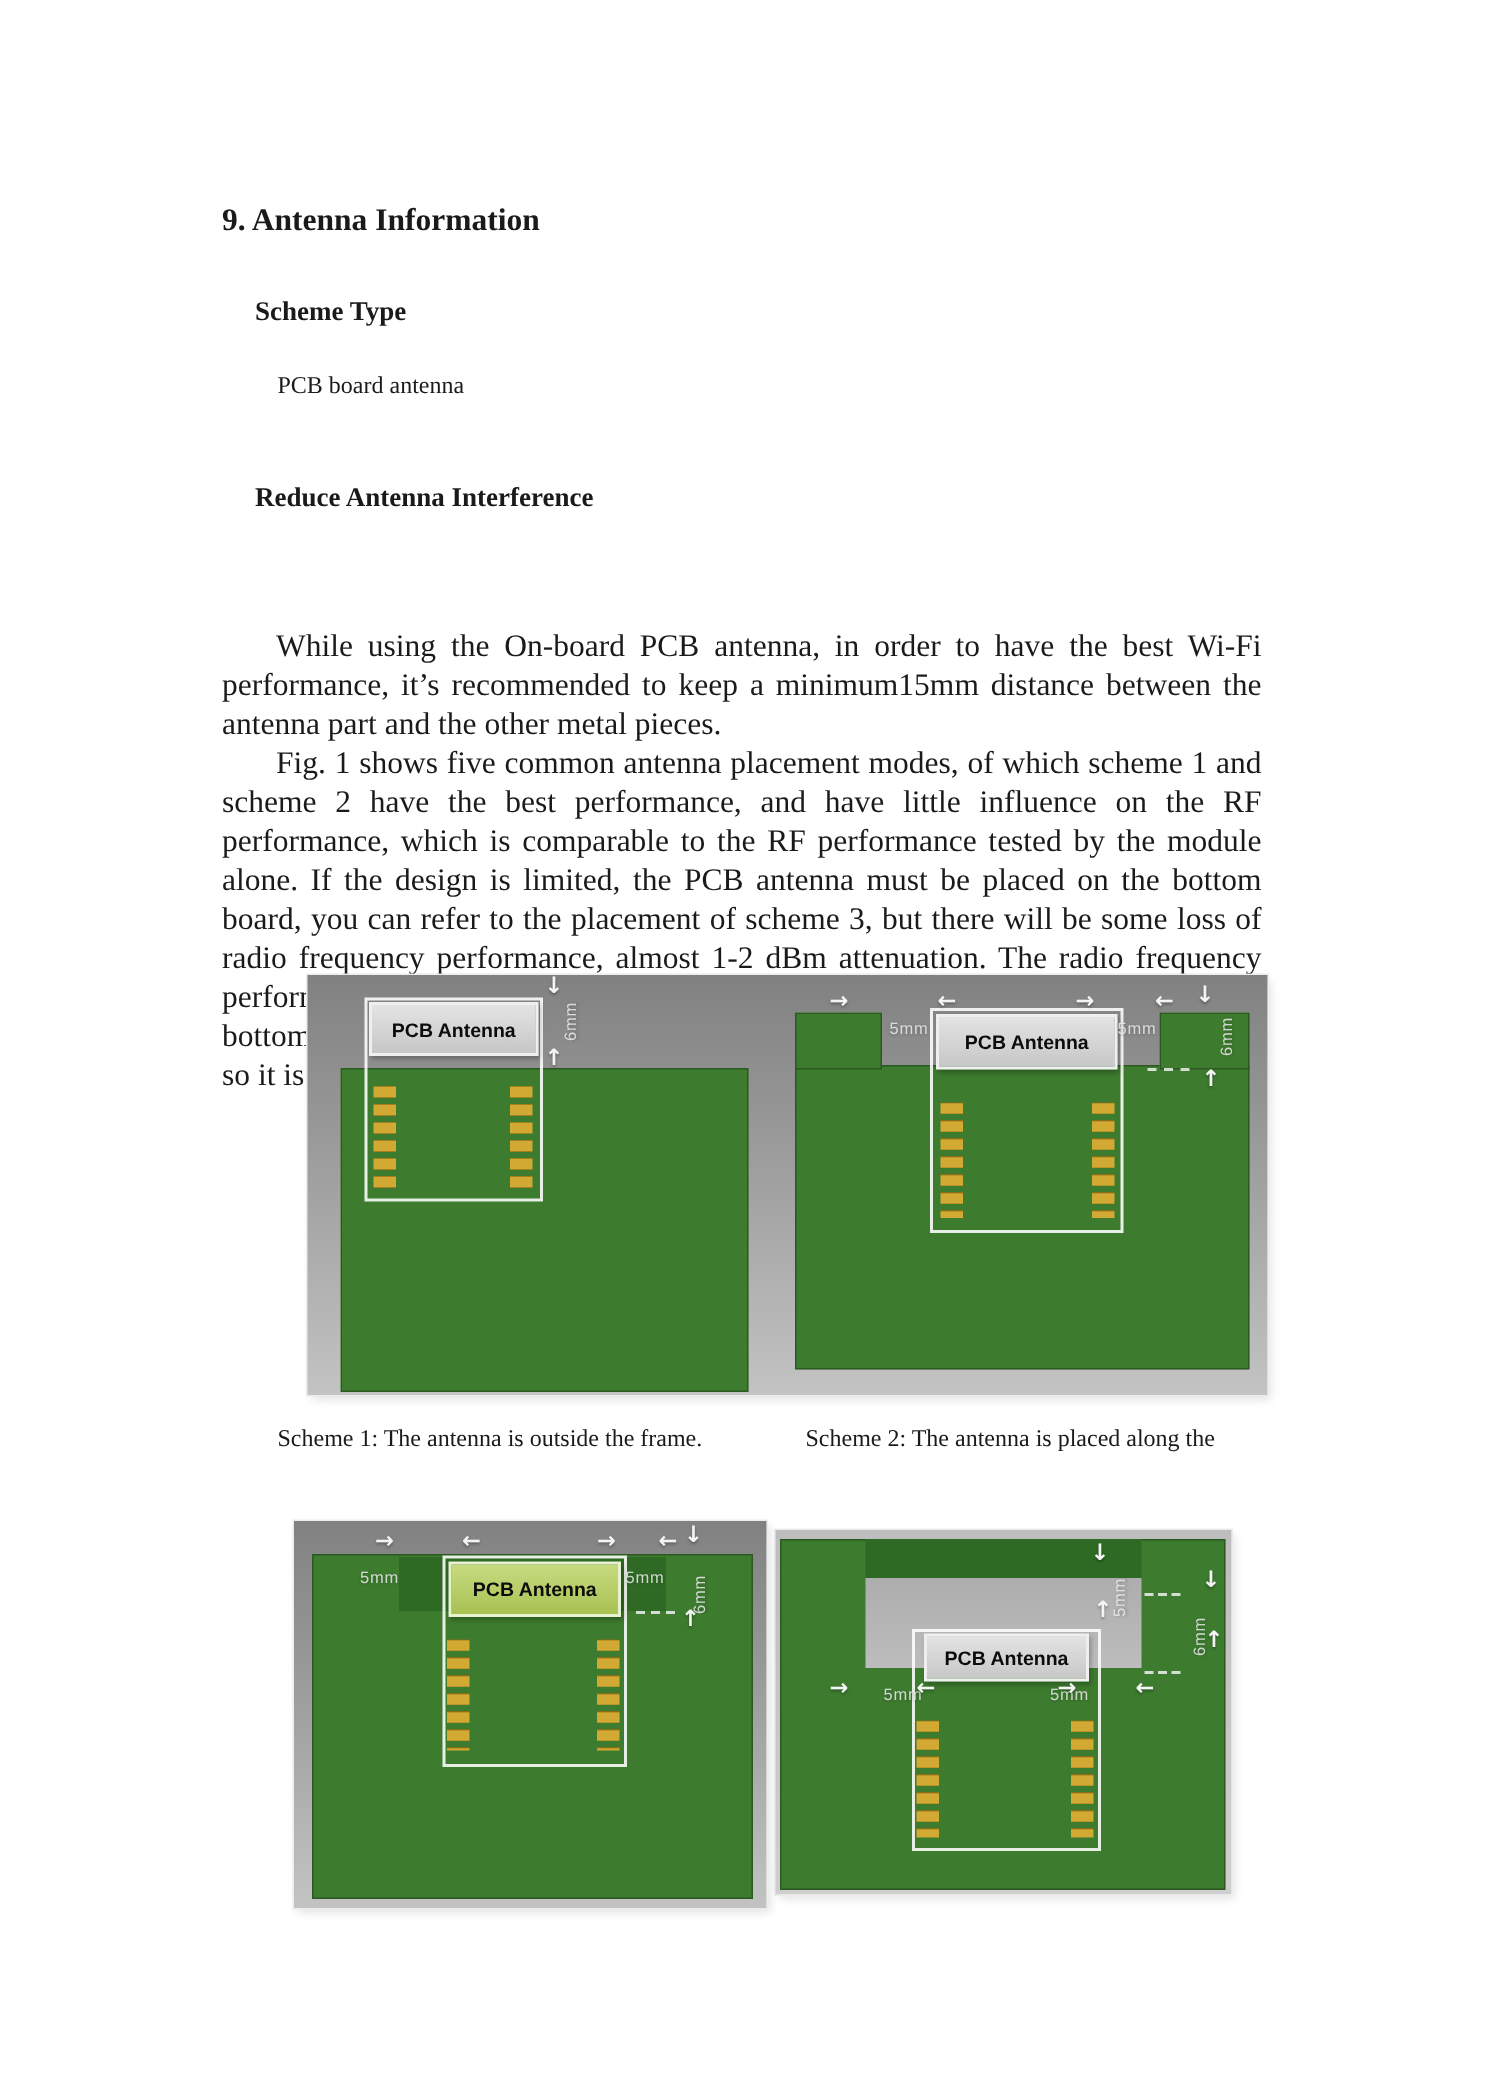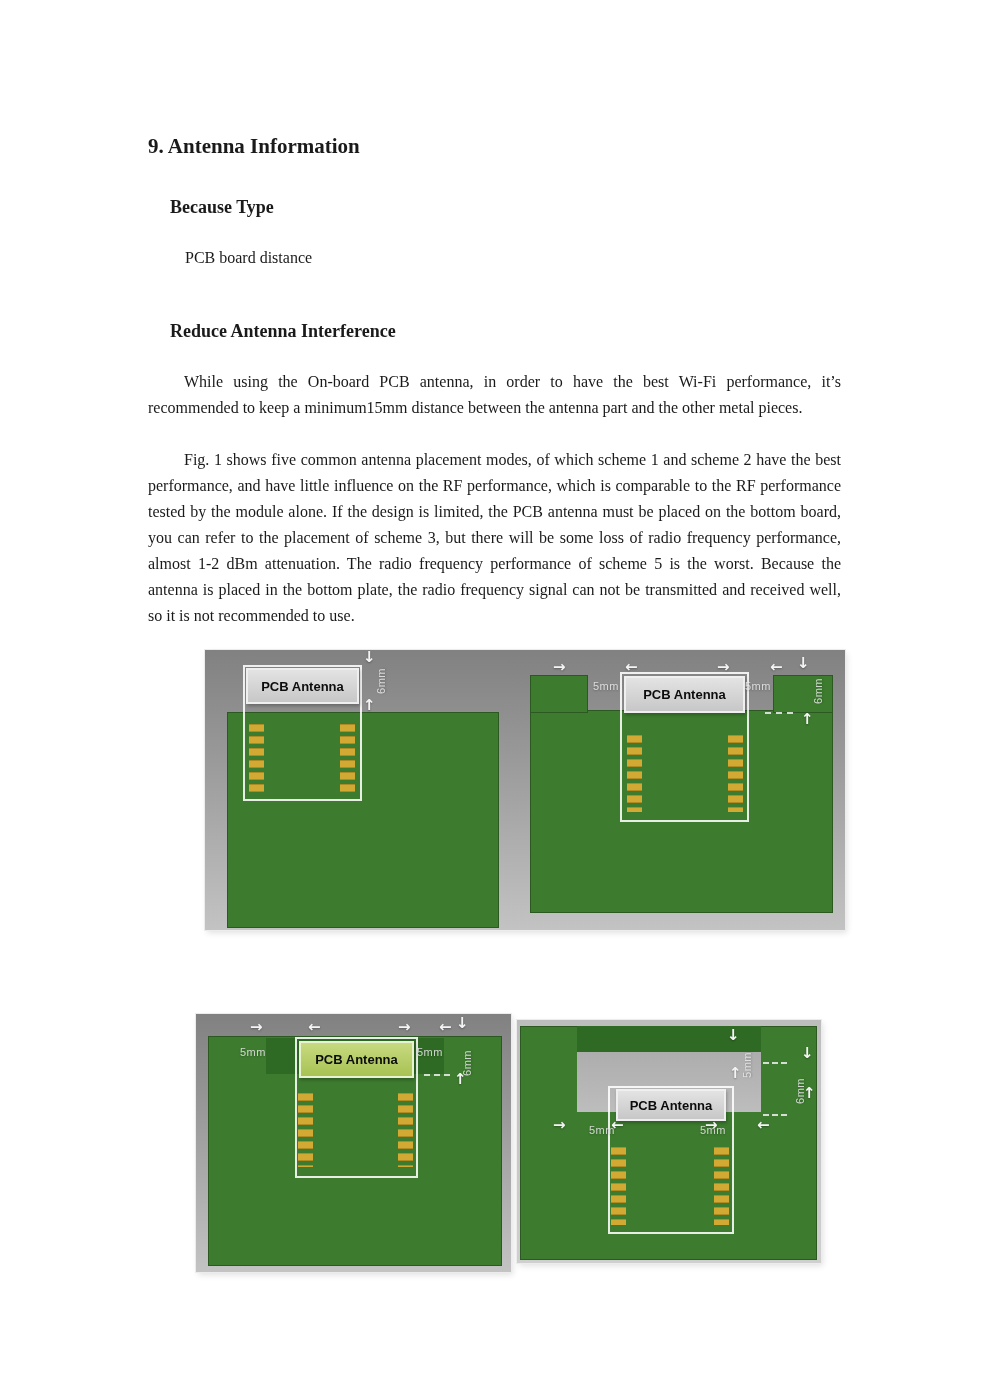--- a/index.html
+++ b/index.html
@@ -3,22 +3,22 @@
 <meta charset="utf-8">
 <style>
   html,body{margin:0;padding:0;}
   body{width:990px;height:1400px;background:#ffffff;position:relative;
        font-family:"Liberation Serif",serif;color:#1a1a1a;}
   .page{position:absolute;inset:0;overflow:hidden;}
 
   .h1{position:absolute;left:148px;top:134px;font-size:21px;font-weight:bold;}
   .h2{position:absolute;font-size:18px;font-weight:bold;}
   .lead{position:absolute;left:185px;top:249px;font-size:16px;}
-  .para{position:absolute;left:148px;width:693px;font-size:16px;line-height:26px;
-        text-align:justify;text-indent:36px;}
+  .para{position:absolute;left:148px;width:693px;font-size:21px;line-height:26px;
+        text-align:justify;text-indent:36px;margin-top:48px;}
 
   .cap{position:absolute;font-size:16px;line-height:27px;}
 
   .fig{position:absolute;box-shadow:0 0 0 1px #ececec, 2px 3px 6px rgba(0,0,0,0.12);}
   .photo-gray{background:linear-gradient(180deg,#818181 0%,#979797 35%,#c3c3c3 100%);}
   .board{position:absolute;background:#3d7b2f;box-shadow:inset 0 0 0 1px rgba(0,0,0,0.28);}
   .keepout{position:absolute;background:#2e6a23;}
   .cutout{position:absolute;background:linear-gradient(180deg,#adadad,#bdbdbd);}
   .module{position:absolute;border:2px solid rgba(255,255,255,0.88);}
   .antlabel{position:absolute;border:2px solid #efefef;
@@ -36,23 +36,23 @@
          font-size:15px;color:#f4f4f4;text-shadow:0 1px 2px rgba(0,0,0,0.3);line-height:1;}
   .dash{position:absolute;border-top:2px dashed rgba(240,240,240,0.85);}
 </style>
 </head>
 <body>
 
 <div class="page">
 
   <div class="h1">9. Antenna Information</div>
 
-  <div class="h2" style="left:170px;top:197px;">Because Type</div>
+  <div class="h2" style="left:170px;top:197px;">Scheme Type</div>
 
-  <div class="lead">PCB board distance</div>
+  <div class="lead">PCB board antenna</div>
 
   <div class="h2" style="left:170px;top:321px;">Reduce Antenna Interference</div>
 
   <div class="para" style="top:369px;">While using the On-board PCB antenna, in order to have the best Wi-Fi performance, it’s recommended to keep a minimum15mm distance between the antenna part and the other metal pieces.</div>
 
   <div class="para" style="top:447px;">Fig. 1 shows five common antenna placement modes, of which scheme 1 and scheme 2 have the best performance, and have little influence on the RF performance, which is comparable to the RF performance tested by the module alone. If the design is limited, the PCB antenna must be placed on the bottom board, you can refer to the placement of scheme 3, but there will be some loss of radio frequency performance, almost 1-2 dBm attenuation. The radio frequency performance of scheme 5 is the worst. Because the antenna is placed in the bottom plate, the radio frequency signal can not be transmitted and received well, so it is not recommended to use.</div>
 
   <div class="fig photo-gray" style="left:205px;top:650px;width:640px;height:280px;">
 
     <div>
@@ -84,21 +84,23 @@
       <span class="arrow" style="left:348px;top:10px;">→</span>
       <span class="arrow" style="left:420px;top:10px;">←</span>
       <span class="arrow" style="left:512px;top:10px;">→</span>
       <span class="arrow" style="left:565px;top:10px;">←</span>
       <span class="arrow" style="left:592px;top:6px;">↓</span>
       <div class="dash" style="left:560px;top:62px;width:28px;"></div>
       <span class="arrow" style="left:596px;top:62px;">↑</span>
     </div>
   </div>
 
+  <div class="cap" style="left:185px;top:946px;width:330px;">Scheme 1: The antenna is outside the frame.</div>
   <div class="cap" style="left:537px;top:946px;width:312px;">
+    <div>Scheme 2: The antenna is placed along the</div>
   </div>
 
   <div class="fig photo-gray" style="left:196px;top:1014px;width:315px;height:258px;">
     <div class="board" style="left:12px;top:22px;width:294px;height:230px;"></div>
     <div class="keepout" style="left:70px;top:24px;width:178px;height:36px;"></div>
     <div class="module" style="left:99px;top:23px;width:119px;height:137px;"></div>
     <div class="antlabel green" style="left:103px;top:27px;width:111px;height:33px;">
       <span>PCB Antenna</span>
     </div>
     <div class="pads" style="left:102px;top:79px;height:74px;"></div>

